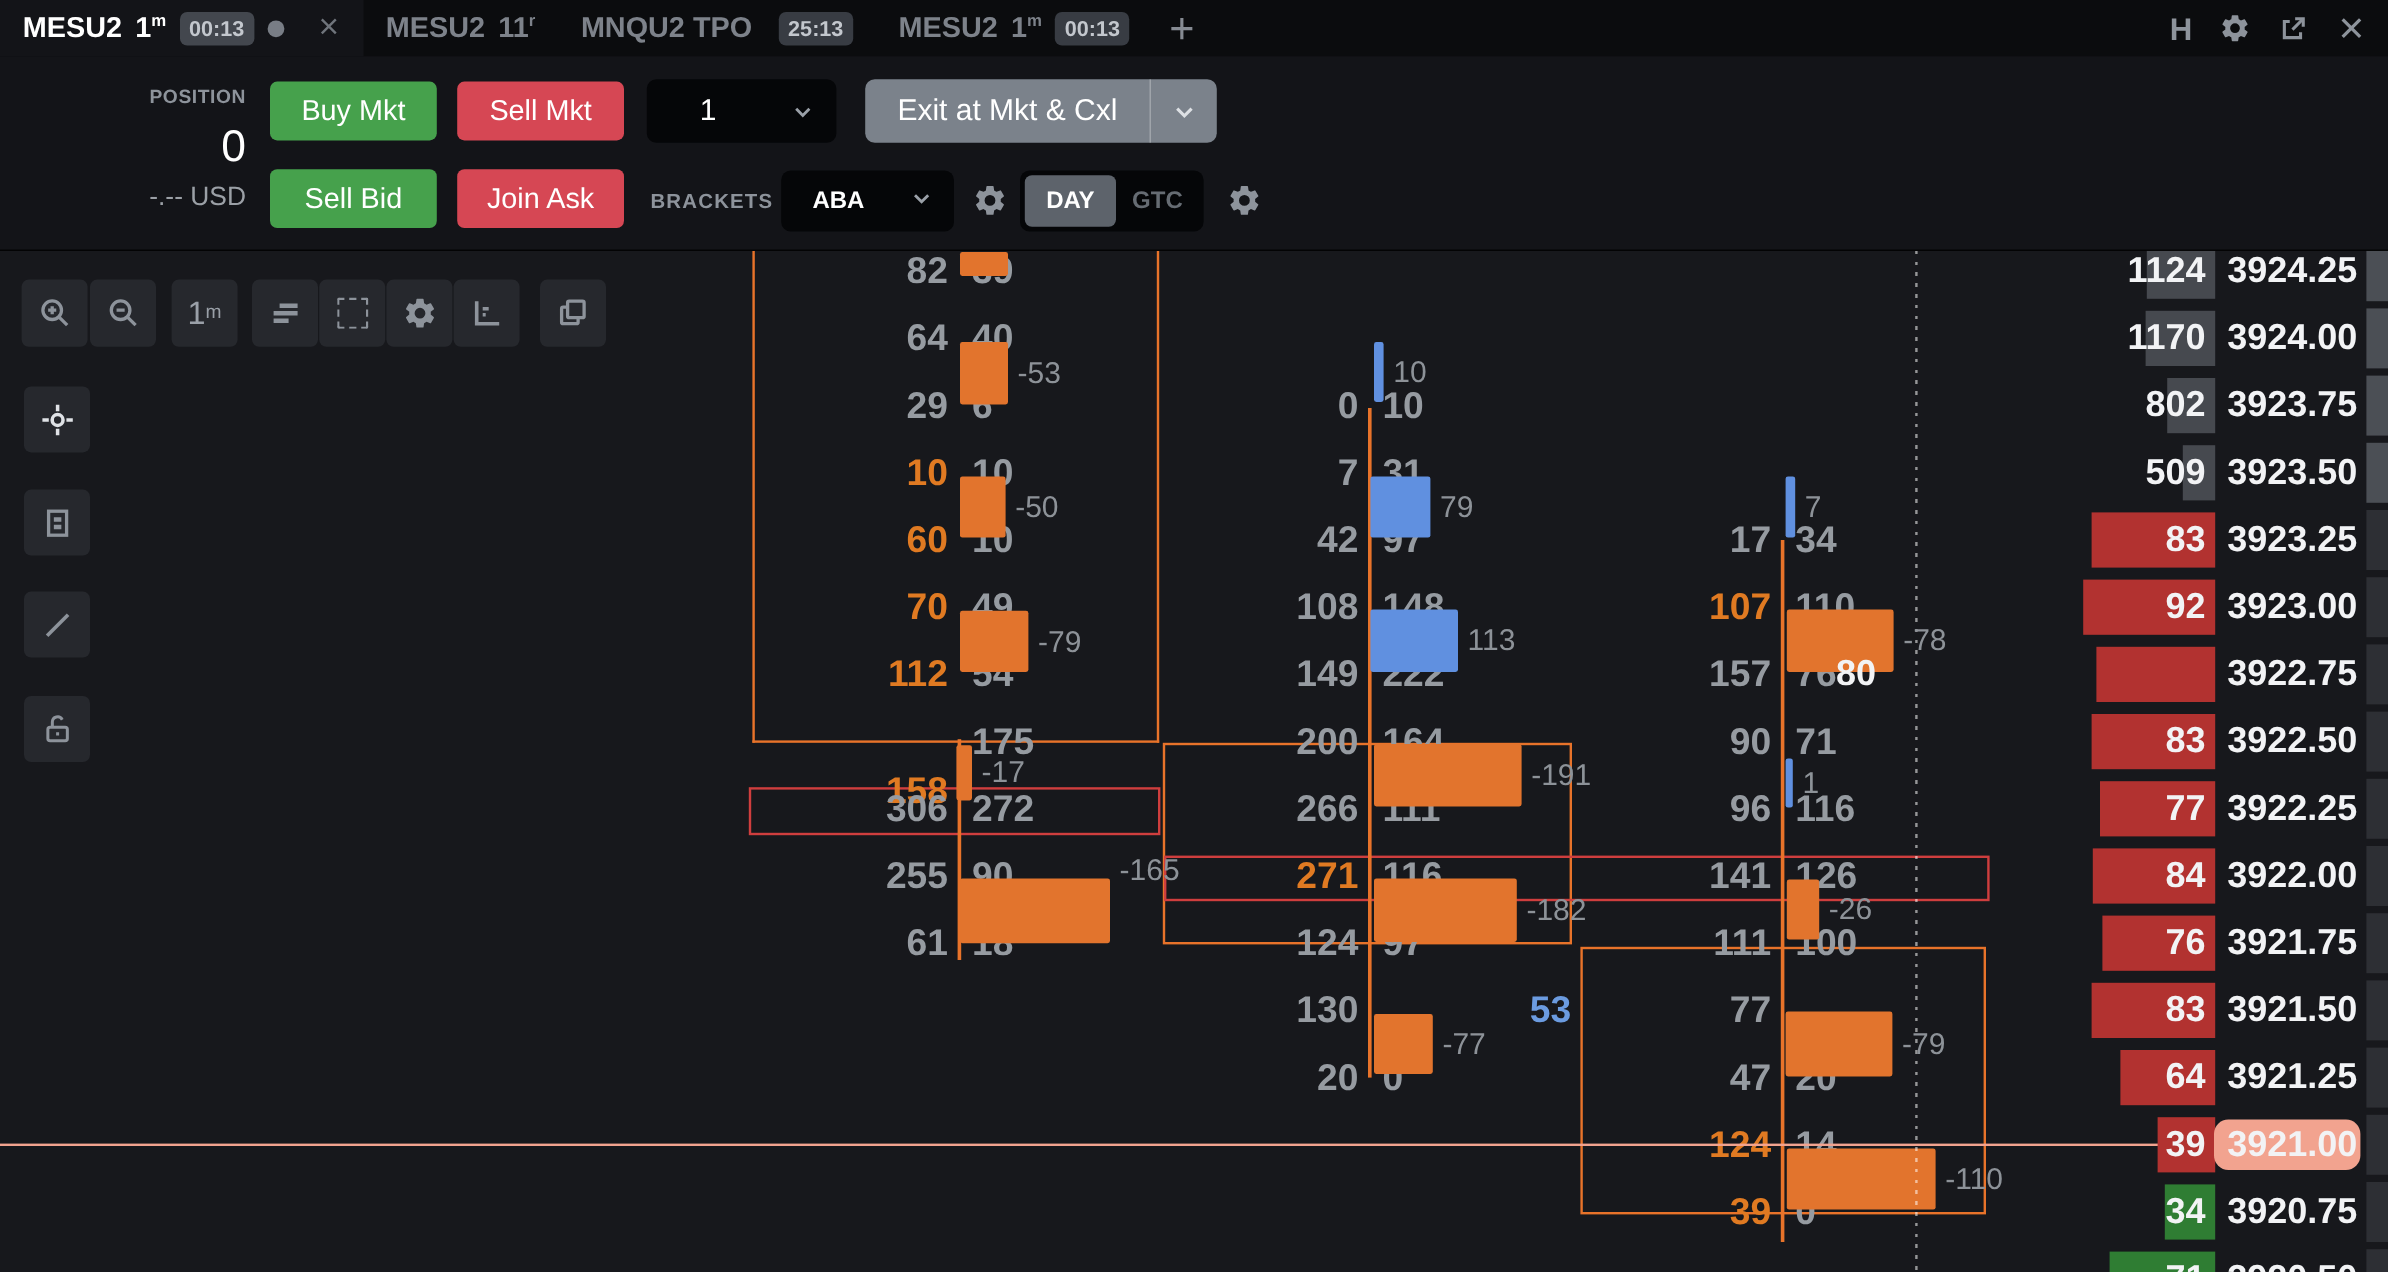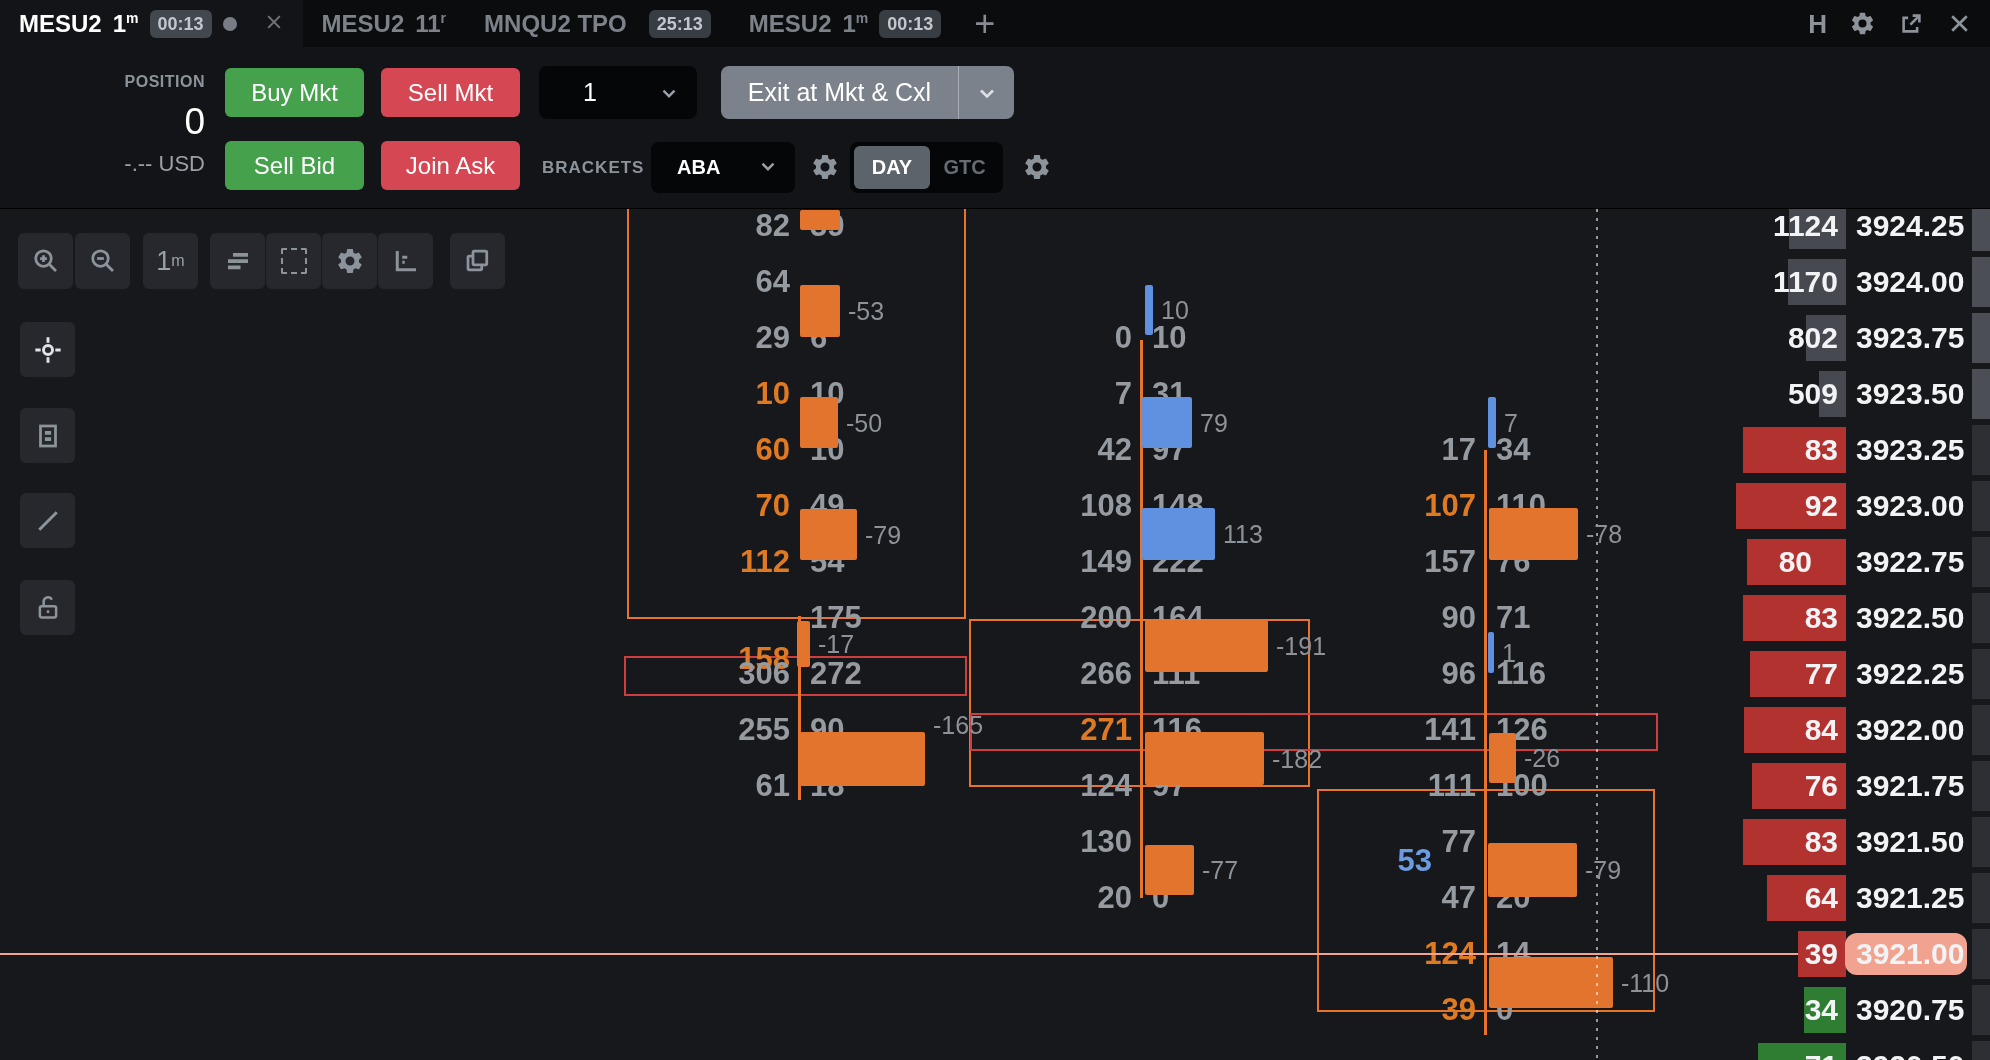--- a/index.html
+++ b/index.html
@@ -94,20 +94,21 @@
 <div id="chart">
     <div class="abs" style="left: 627px; top: 209px; width: 339px; height: 410px; border-top: none; border-right: 2px solid rgb(232, 115, 42); border-bottom: 2px solid rgb(232, 115, 42); border-left: 2px solid rgb(232, 115, 42); border-image: initial; z-index: 2;"></div>
     <div class="abs" style="left: 969px; top: 619px; width: 341px; height: 168px; border: 2px solid rgb(232, 115, 42); z-index: 2;"></div>
     <div class="abs" style="left: 1317px; top: 789px; width: 338px; height: 223px; border: 2px solid rgb(232, 115, 42); z-index: 2;"></div>
     <div class="abs" style="left: 624px; top: 656px; width: 343px; height: 40px; border: 2px solid rgb(207, 62, 62); z-index: 2;"></div>
     <div class="abs" style="left: 970px; top: 713px; width: 688px; height: 38px; border: 2px solid rgb(207, 62, 62); z-index: 2;"></div>
     <div class="abs" style="left: 798px; top: 616px; width: 3px; height: 184px; background: rgb(232, 115, 42); z-index: 3;"></div>
     <div class="abs fp" style="left: 510px; top: 210px; width: 280px; text-align: right; color: rgb(150, 155, 161);">82</div>
     <div class="abs fp" style="left: 810px; top: 210px; width: 280px; text-align: left; color: rgb(150, 155, 161);">39</div>
     <div class="abs fp" style="left: 510px; top: 266px; width: 280px; text-align: right; color: rgb(150, 155, 161);">64</div>
+    <div class="abs fp" style="left: 810px; top: 266px; width: 280px; text-align: left; color: rgb(150, 155, 161);">40</div>
     <div class="abs fp" style="left: 510px; top: 322px; width: 280px; text-align: right; color: rgb(150, 155, 161);">29</div>
     <div class="abs fp" style="left: 810px; top: 322px; width: 280px; text-align: left; color: rgb(150, 155, 161);">6</div>
     <div class="abs fp" style="left: 510px; top: 378px; width: 280px; text-align: right; color: rgb(224, 122, 34);">10</div>
     <div class="abs fp" style="left: 810px; top: 378px; width: 280px; text-align: left; color: rgb(150, 155, 161);">10</div>
     <div class="abs fp" style="left: 510px; top: 434px; width: 280px; text-align: right; color: rgb(224, 122, 34);">60</div>
     <div class="abs fp" style="left: 810px; top: 434px; width: 280px; text-align: left; color: rgb(150, 155, 161);">10</div>
     <div class="abs fp" style="left: 510px; top: 490px; width: 280px; text-align: right; color: rgb(224, 122, 34);">70</div>
     <div class="abs fp" style="left: 810px; top: 490px; width: 280px; text-align: left; color: rgb(150, 155, 161);">49</div>
     <div class="abs fp" style="left: 510px; top: 546px; width: 280px; text-align: right; color: rgb(224, 122, 34);">112</div>
     <div class="abs fp" style="left: 810px; top: 546px; width: 280px; text-align: left; color: rgb(150, 155, 161);">54</div>
@@ -143,21 +144,21 @@
     <div class="abs fp" style="left: 1152px; top: 546px; width: 280px; text-align: left; color: rgb(150, 155, 161);">222</div>
     <div class="abs fp" style="left: 852px; top: 602px; width: 280px; text-align: right; color: rgb(150, 155, 161);">200</div>
     <div class="abs fp" style="left: 1152px; top: 602px; width: 280px; text-align: left; color: rgb(150, 155, 161);">164</div>
     <div class="abs fp" style="left: 852px; top: 658px; width: 280px; text-align: right; color: rgb(150, 155, 161);">266</div>
     <div class="abs fp" style="left: 1152px; top: 658px; width: 280px; text-align: left; color: rgb(150, 155, 161);">111</div>
     <div class="abs fp" style="left: 852px; top: 714px; width: 280px; text-align: right; color: rgb(224, 122, 34);">271</div>
     <div class="abs fp" style="left: 1152px; top: 714px; width: 280px; text-align: left; color: rgb(150, 155, 161);">116</div>
     <div class="abs fp" style="left: 852px; top: 770px; width: 280px; text-align: right; color: rgb(150, 155, 161);">124</div>
     <div class="abs fp" style="left: 1152px; top: 770px; width: 280px; text-align: left; color: rgb(150, 155, 161);">97</div>
     <div class="abs fp" style="left: 852px; top: 826px; width: 280px; text-align: right; color: rgb(150, 155, 161);">130</div>
-    <div class="abs fp" style="left: 1152px; top: 826px; width: 280px; text-align: right; color: rgb(107, 155, 224); margin-top: 19px;">53</div>
+    <div class="abs fp" style="left: 1152px; top: 826px; width: 280px; text-align: center; color: rgb(107, 155, 224);">53</div>
     <div class="abs fp" style="left: 852px; top: 882px; width: 280px; text-align: right; color: rgb(150, 155, 161);">20</div>
     <div class="abs fp" style="left: 1152px; top: 882px; width: 280px; text-align: left; color: rgb(150, 155, 161);">0</div>
     <div class="abs" style="left: 1145px; top: 285px; width: 8px; height: 50px; background: rgb(96, 144, 224); border-radius: 2px; z-index: 5;"></div>
     <div class="abs dl" style="left: 1161px; top: 296px; color: rgb(141, 146, 152);">10</div>
     <div class="abs" style="left: 1142px; top: 397px; width: 50px; height: 51px; background: rgb(96, 144, 224); border-radius: 2px; z-index: 5;"></div>
     <div class="abs dl" style="left: 1200px; top: 408.5px; color: rgb(141, 146, 152);">79</div>
     <div class="abs" style="left: 1142px; top: 508px; width: 73px; height: 52px; background: rgb(96, 144, 224); border-radius: 2px; z-index: 5;"></div>
     <div class="abs dl" style="left: 1223px; top: 520px; color: rgb(141, 146, 152);">113</div>
     <div class="abs" style="left: 1145px; top: 620px; width: 123px; height: 52px; background: rgb(226, 116, 45); border-radius: 2px; z-index: 5;"></div>
     <div class="abs dl" style="left: 1276px; top: 632px; color: rgb(141, 146, 152);">-191</div>
@@ -219,21 +220,21 @@
     <div class="abs" style="left: 1972px; top: 369px; width: 18px; height: 50px; background: rgb(75, 79, 85); z-index: 9;"></div>
     <div class="abs" style="left: 1743px; top: 427px; width: 103px; height: 46px; background: rgb(178, 50, 48); z-index: 10;"></div>
     <div class="abs lsize" style="left: 1598px; top: 434px; width: 240px; text-align: right; z-index: 11;">83</div>
     <div class="abs lprice" style="left: 1856px; top: 434px; z-index: 11;">3923.25</div>
     <div class="abs" style="left: 1972px; top: 425px; width: 18px; height: 50px; background: rgb(45, 47, 52); z-index: 9;"></div>
     <div class="abs" style="left: 1736px; top: 483px; width: 110px; height: 46px; background: rgb(178, 50, 48); z-index: 10;"></div>
     <div class="abs lsize" style="left: 1598px; top: 490px; width: 240px; text-align: right; z-index: 11;">92</div>
     <div class="abs lprice" style="left: 1856px; top: 490px; z-index: 11;">3923.00</div>
     <div class="abs" style="left: 1972px; top: 481px; width: 18px; height: 50px; background: rgb(45, 47, 52); z-index: 9;"></div>
     <div class="abs" style="left: 1747px; top: 539px; width: 99px; height: 46px; background: rgb(178, 50, 48); z-index: 10;"></div>
-    <div class="abs lsize" style="left: 1572px; top: 546px; width: 240px; text-align: right; z-index: 11;">80</div>
+    <div class="abs lsize" style="left: 1530px; top: 546px; width: 240px; text-align: left; z-index: 11;">80</div>
     <div class="abs lprice" style="left: 1856px; top: 546px; z-index: 11;">3922.75</div>
     <div class="abs" style="left: 1972px; top: 537px; width: 18px; height: 50px; background: rgb(45, 47, 52); z-index: 9;"></div>
     <div class="abs" style="left: 1743px; top: 595px; width: 103px; height: 46px; background: rgb(178, 50, 48); z-index: 10;"></div>
     <div class="abs lsize" style="left: 1598px; top: 602px; width: 240px; text-align: right; z-index: 11;">83</div>
     <div class="abs lprice" style="left: 1856px; top: 602px; z-index: 11;">3922.50</div>
     <div class="abs" style="left: 1972px; top: 593px; width: 18px; height: 50px; background: rgb(45, 47, 52); z-index: 9;"></div>
     <div class="abs" style="left: 1750px; top: 651px; width: 96px; height: 46px; background: rgb(178, 50, 48); z-index: 10;"></div>
     <div class="abs lsize" style="left: 1598px; top: 658px; width: 240px; text-align: right; z-index: 11;">77</div>
     <div class="abs lprice" style="left: 1856px; top: 658px; z-index: 11;">3922.25</div>
     <div class="abs" style="left: 1972px; top: 649px; width: 18px; height: 50px; background: rgb(45, 47, 52); z-index: 9;"></div>

